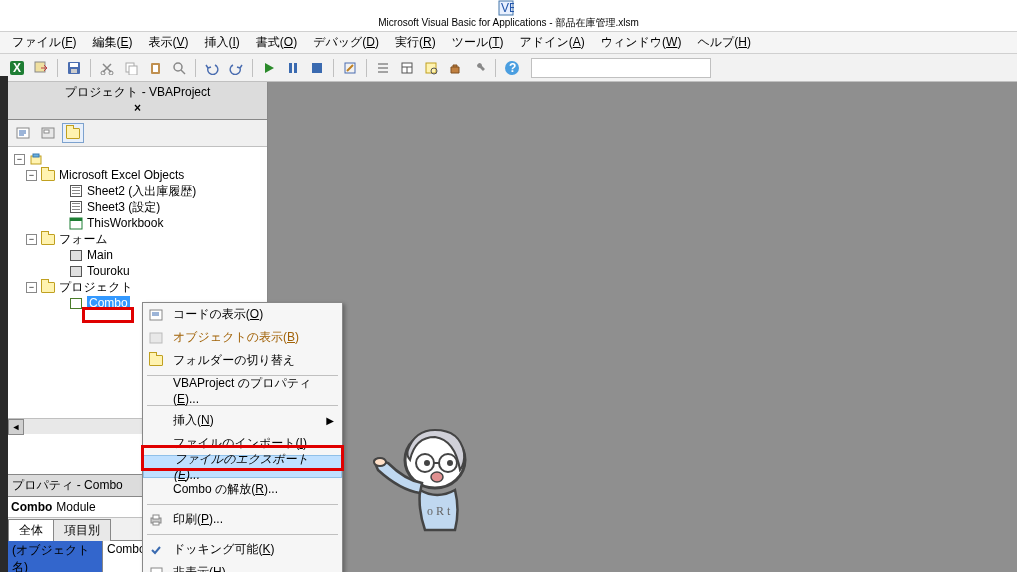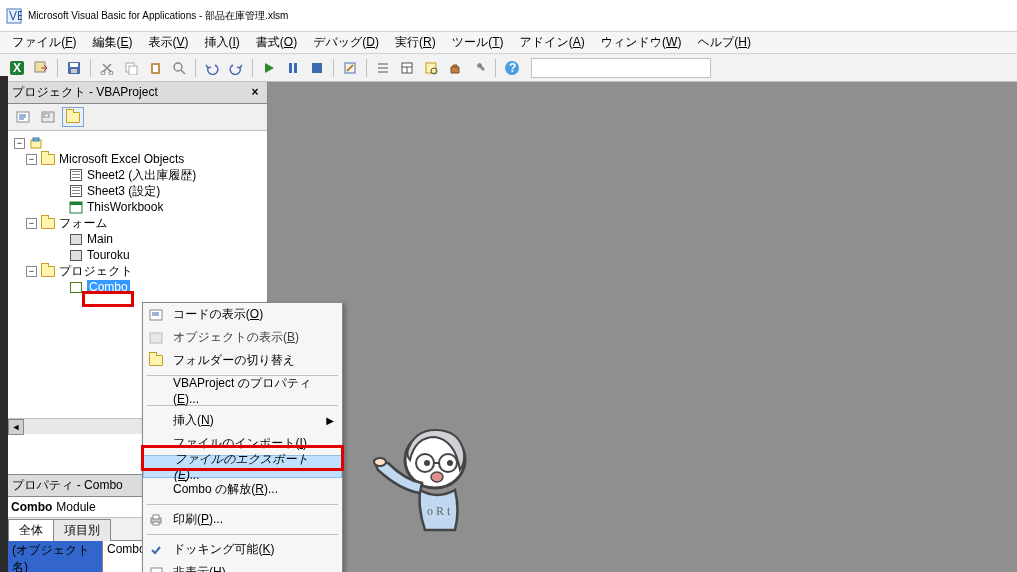--- a/index.html
+++ b/index.html
@@ -1,40 +1,40 @@
 <!DOCTYPE html>
 <html><head>
 <meta charset="utf-8">
 <style>
 * { box-sizing: border-box; margin: 0; padding: 0; font-family: "MS UI Gothic", "Meiryo UI", sans-serif; font-size: 12px; }
 body { background: #fff; width: 1017px; height: 572px; overflow: hidden; position: relative; }
 
 
-.titlebar { height: 32px; background: #fff; display: flex; align-items: center; padding: 14px 6px; border-bottom: 1px solid #d0d0d0; }
+.titlebar { height: 32px; background: #fff; display: flex; align-items: center; padding: 0 6px; border-bottom: 1px solid #d0d0d0; flex-direction: column; }
 .titlebar .app-icon { width: 16px; height: 16px; margin-right: 6px; }
 .titlebar .title { font-size: 10px; }
 
 
 .menubar { height: 22px; background: #f5f5f5; display: flex; align-items: center; padding: 0 4px; border-bottom: 1px solid #d0d0d0; }
 .menubar .menu-item { padding: 2px 8px; cursor: default; }
 .menubar .menu-item u { text-decoration: underline; }
 
 
 .toolbar { height: 28px; background: #f2f2f2; display: flex; align-items: center; padding: 2px 6px; border-bottom: 1px solid #c0c0c0; gap: 2px; }
 .toolbar .tool-btn { width: 22px; height: 22px; display: flex; align-items: center; justify-content: center; cursor: pointer; }
 .toolbar .sep { width: 1px; height: 18px; background: #c0c0c0; margin: 0 3px; }
 .toolbar .combo-space { flex: 1; max-width: 180px; height: 20px; border: 1px solid #c0c0c0; background: #fff; margin-left: 6px; }
 
 
 .main { display: flex; height: calc(572px - 26px - 22px - 28px); }
 .left-pane { width: 260px; display: flex; flex-direction: column; border-right: 1px solid #888; background: #fff; }
 .workspace { flex: 1; background: #8f8f8f; position: relative; }
 
 
-.pane-header { background: #dcdcdc; padding: 2px 4px; display: flex; align-items: center; justify-content: space-between; border-bottom: 1px solid #888; }
+.pane-header { background: #dcdcdc; padding: 2px 4px; display: flex; align-items: center; justify-content: space-between; border-bottom: 1px solid #888; flex-direction: column; }
 .pane-header .close-btn { width: 16px; height: 16px; font-weight: bold; text-align: center; line-height: 14px; cursor: pointer; }
 .pane-toolbar { background: #f0f0f0; padding: 3px 4px; border-bottom: 1px solid #c0c0c0; display: flex; gap: 3px; }
 .pane-toolbar .pt-btn { width: 22px; height: 20px; border: 1px solid transparent; display: flex; align-items: center; justify-content: center; }
 .pane-toolbar .pt-btn.selected { border: 1px solid #7da2ce; background: #e8f0fb; }
 
 .tree { flex: 1; overflow: auto; padding: 4px 2px; background: #fff; position: relative; }
 .tree-row { display: flex; align-items: center; height: 16px; white-space: nowrap; padding-left: 4px; }
 .tree-row .toggle { width: 11px; height: 11px; border: 1px solid #888; text-align: center; line-height: 9px; font-size: 9px; margin-right: 3px; background: #fff; }
 .tree-row .icon { width: 16px; height: 14px; margin-right: 3px; display: inline-flex; align-items: center; justify-content: center; }
 .tree-row .label { }
@@ -68,21 +68,21 @@
 .props-tabs .tab { padding: 2px 10px; border: 1px solid #888; border-bottom: none; background: #fff; margin-right: -1px; position: relative; top: 1px; }
 .props-tabs .tab.inactive { background: #e8e8e8; }
 .props-grid { }
 .props-row { display: flex; border-bottom: 1px solid #d0d0d0; }
 .props-row .key { width: 95px; padding: 1px 4px; background: #3366cc; color: #000000; border-right: 1px solid #888; }
 .props-row .val { flex: 1; padding: 1px 4px; }
 
 
 .context-menu { position: absolute; left: 142px; top: 302px; width: 201px; background: #f6f6f6; border: 1px solid #888; box-shadow: 2px 2px 4px rgba(0,0,0,.3); z-index: 50; }
 .context-menu .cm-item { display: flex; align-items: center; height: 23px; padding: 0 8px 0 30px; position: relative; cursor: default; }
-.context-menu .cm-item.disabled { color: #404040; }
+.context-menu .cm-item.disabled { color: #a16207; }
 .context-menu .cm-item.highlighted { background: #bfe0ff; border: 1px solid #90c0e8; font-style: italic; }
 .context-menu .cm-item .cm-icon { position: absolute; left: 5px; width: 16px; height: 16px; display: flex; align-items: center; justify-content: center; }
 .context-menu .cm-item .arrow-r { position: absolute; right: 8px; font-size: 10px; }
 .context-menu .cm-sep { height: 1px; background: #c0c0c0; margin: 3px 4px; }
 .context-menu u { text-decoration: underline; }
 .red-box.menu { left: 141px; top: 445px; width: 203px; height: 26px; z-index: 60; }
 
 
 .figure { position: absolute; left: 370px; top: 415px; width: 120px; height: 130px; z-index: 40; }
 

